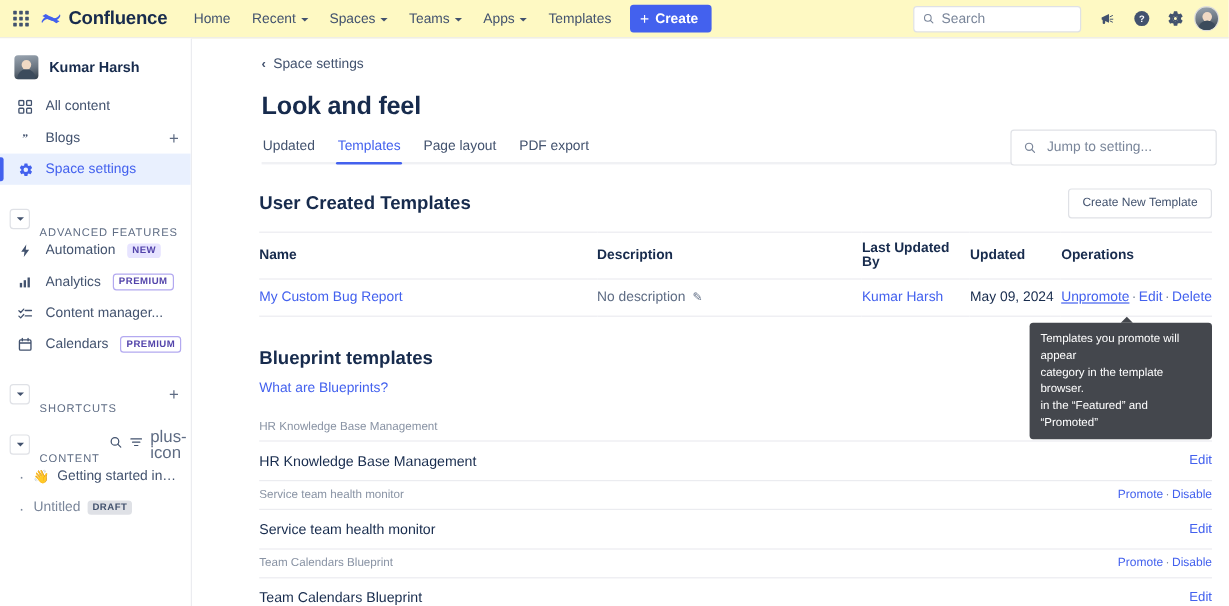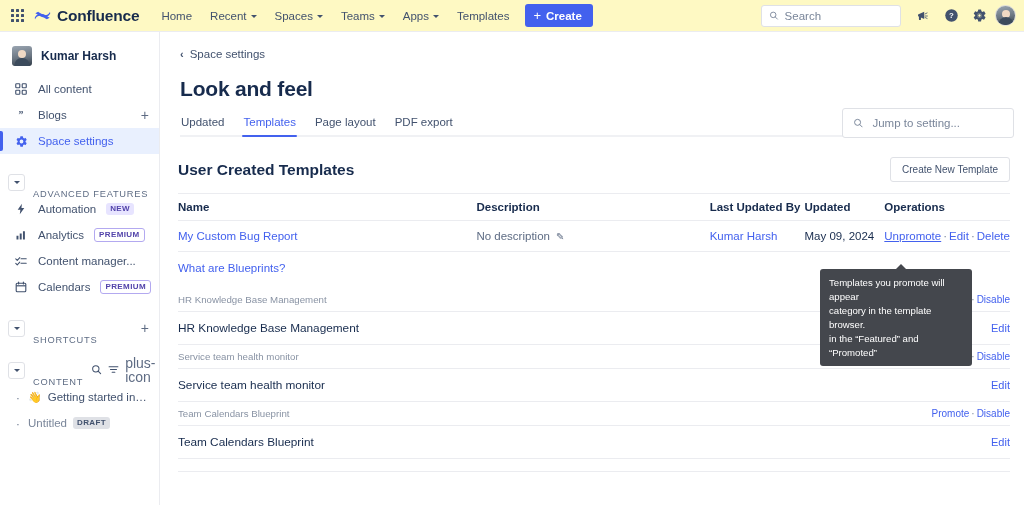--- a/index.html
+++ b/index.html
@@ -115,21 +115,21 @@
     background:#f0d9c4; transform:translateX(-50%);
   }
   .avatar-top::before {
     content:""; position:absolute; left:50%; bottom:0;
     width:15px; height:8px; border-radius:8px 8px 0 0;
     background:#3c4b5c; transform:translateX(-50%);
     z-index:1;
   }
 
   
-  .shell { display: flex; height: 473px; }
+  .shell { display: flex; height: 473px; gap: 38px; }
 
   
   .sidebar {
     width: 160px;
     min-width: 160px;
     border-right: 1px solid #ebecf0;
     background: #fff;
     padding-top: 8px;
     position: relative;
     overflow: hidden;
@@ -668,20 +668,21 @@
               <span class="lnk">Kumar Harsh</span>
             </td>
             <td>May 09, 2024</td>
             <td class="col-ops">
               <span class="lnk-u">Unpromote</span><span class="sep">·</span><span class="lnk">Edit</span><span class="sep">·</span><span class="lnk">Delete</span>
             </td>
           </tr>
         </tbody>
       </table>
 
+      <div class="bp-title">Blueprint templates</div>
       <div class="bp-link">What are Blueprints?</div>
 
       <div class="bp-list">
 
         <div class="bp-row small">
           <span class="bp-name-small">HR Knowledge Base Management</span>
           <span class="bp-ops">
             <span class="lnk">Promote</span><span class="sep">·</span><span class="lnk">Disable</span>
           </span>
         </div>

